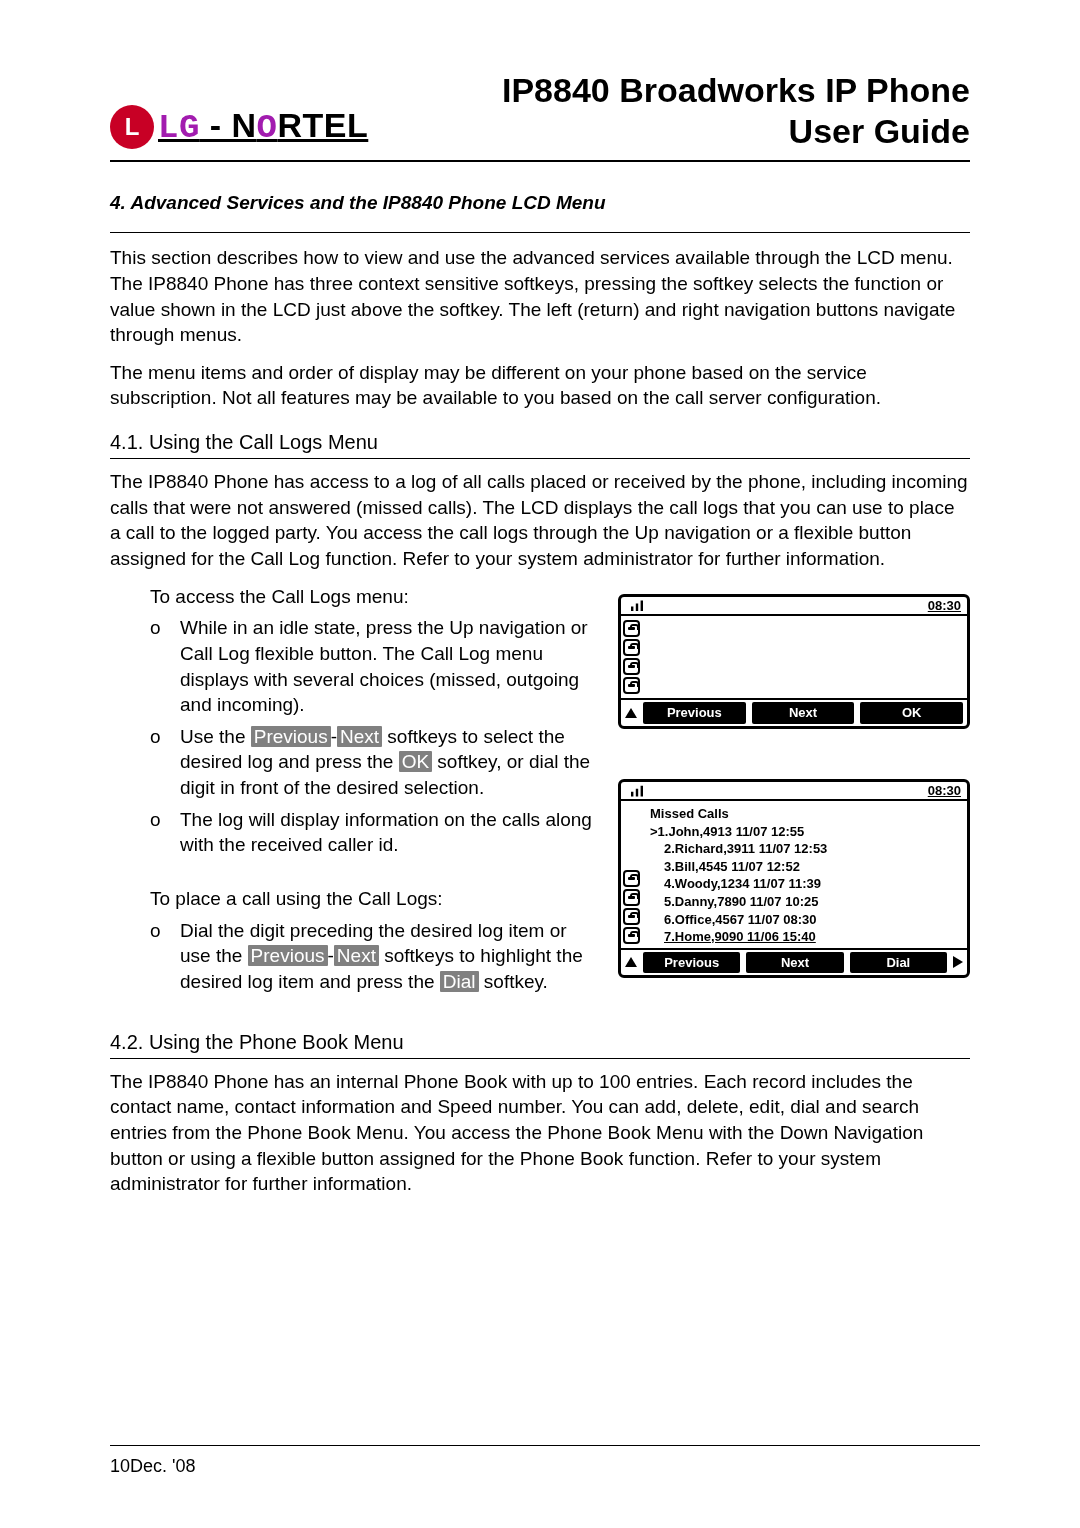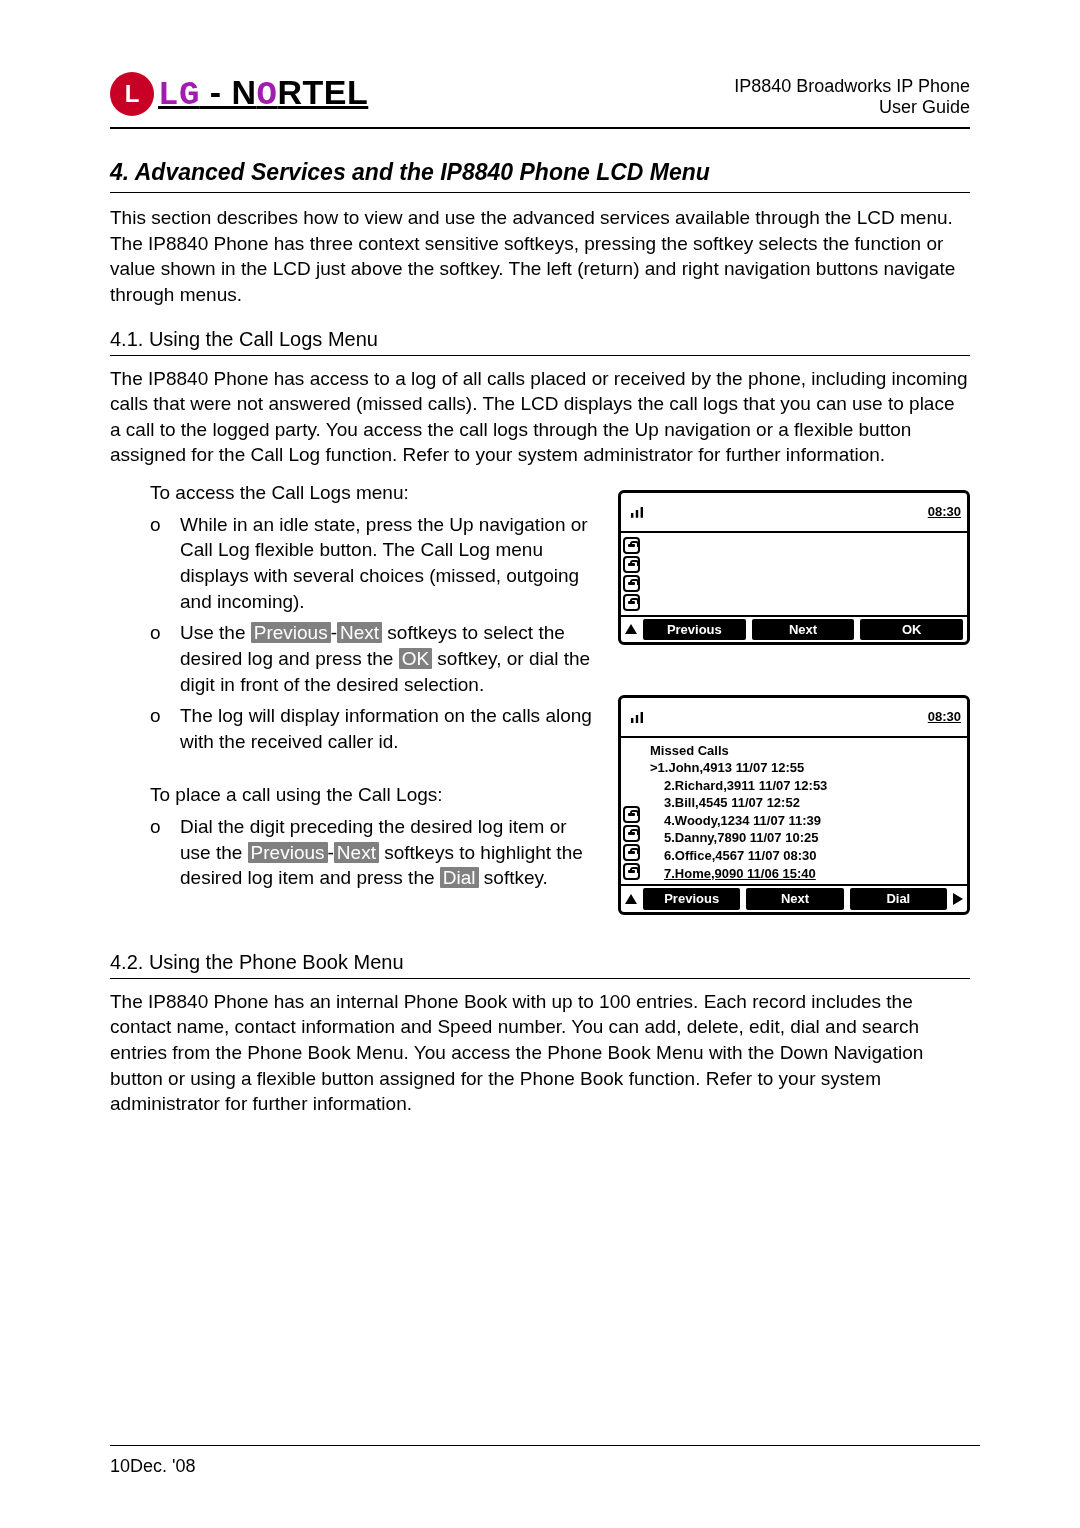--- a/index.html
+++ b/index.html
@@ -49,31 +49,31 @@
     line-height: 1;
   }
   .logo-text {
     font-weight: 900;
     font-size: 34px;
     letter-spacing: 0.5px;
   }
   .logo-text .red { color: #a21caf; font-family: Liberation Mono, monospace; }
   .header-title {
     text-align: right;
-    font-weight: 400;
-    font-size: 18px;
+    font-weight: 700;
+    font-size: 34px;
     line-height: 1.2;
   }
   .section-title {
     font-style: italic;
     font-weight: 900;
-    font-size: 23px;
+    font-size: 19px;
     margin-bottom: 12px;
     border-bottom: 1px solid #000;
-    padding-bottom: 4px;
+    padding-bottom: 17px;
   }
   p.body { margin-bottom: 12px; }
   .subsection {
     margin-top: 18px;
     margin-bottom: 10px;
     border-bottom: 1px solid #000;
     padding-bottom: 2px;
     font-size: 20px;
   }
   .indent1 { margin-left: 40px; }
@@ -108,21 +108,21 @@
     background: #fff;
     width: 352px;
     font-size: 13px;
     font-weight: bold;
     margin-top: 10px;
   }
   .lcd-row1 {
     display: flex;
     justify-content: space-between;
     align-items: center;
-    padding: 10px 6px;
+    padding: 0 6px;
     border-bottom: 2px solid #000;
     gap: 8px;
   }
   .net-icon {
     width: 16px; height: 12px;
     background: #000;
     clip-path: polygon(0 100%, 0 100%, 25% 100%, 25% 60%, 40% 60%, 40% 100%, 55% 100%, 55% 35%, 70% 35%, 70% 100%, 85% 100%, 85% 10%, 100% 10%, 100% 100%);
   }
   .time { text-decoration: underline; }
   .lcd-body {
@@ -214,20 +214,21 @@
       </span>
     </div>
     <div class="header-title">
       <div>IP8840 Broadworks IP Phone</div>
       <div>User Guide</div>
     </div>
   </div>
 
   <div class="section-title">4.    Advanced Services and the IP8840 Phone LCD Menu</div>
   <p class="body">This section describes how to view and use the advanced services available through the LCD menu.  The IP8840 Phone has three context sensitive softkeys, pressing the softkey selects the function or value shown in the LCD just above the softkey.  The left (return) and right navigation buttons navigate through menus.</p>
+  <p class="body">The menu items and order of display may be different on your phone based on the service subscription.  Not all features may be available to you based on the call server configuration.</p>
 
   <div class="subsection">4.1.    Using the Call Logs Menu</div>
   <p class="body">The IP8840 Phone has access to a log of all calls placed or received by the phone, including incoming calls that were not answered (missed calls).  The LCD displays the call logs that you can use to place a call to the logged party.  You access the call logs through the Up navigation or a flexible button assigned for the Call Log function.  Refer to your system administrator for further information.</p>
 
   <div class="two-col">
     <div class="left">
       <p class="indent1">To access the Call Logs menu:</p>
 
       <div class="bullet-row">
         <div class="mark">o</div>

